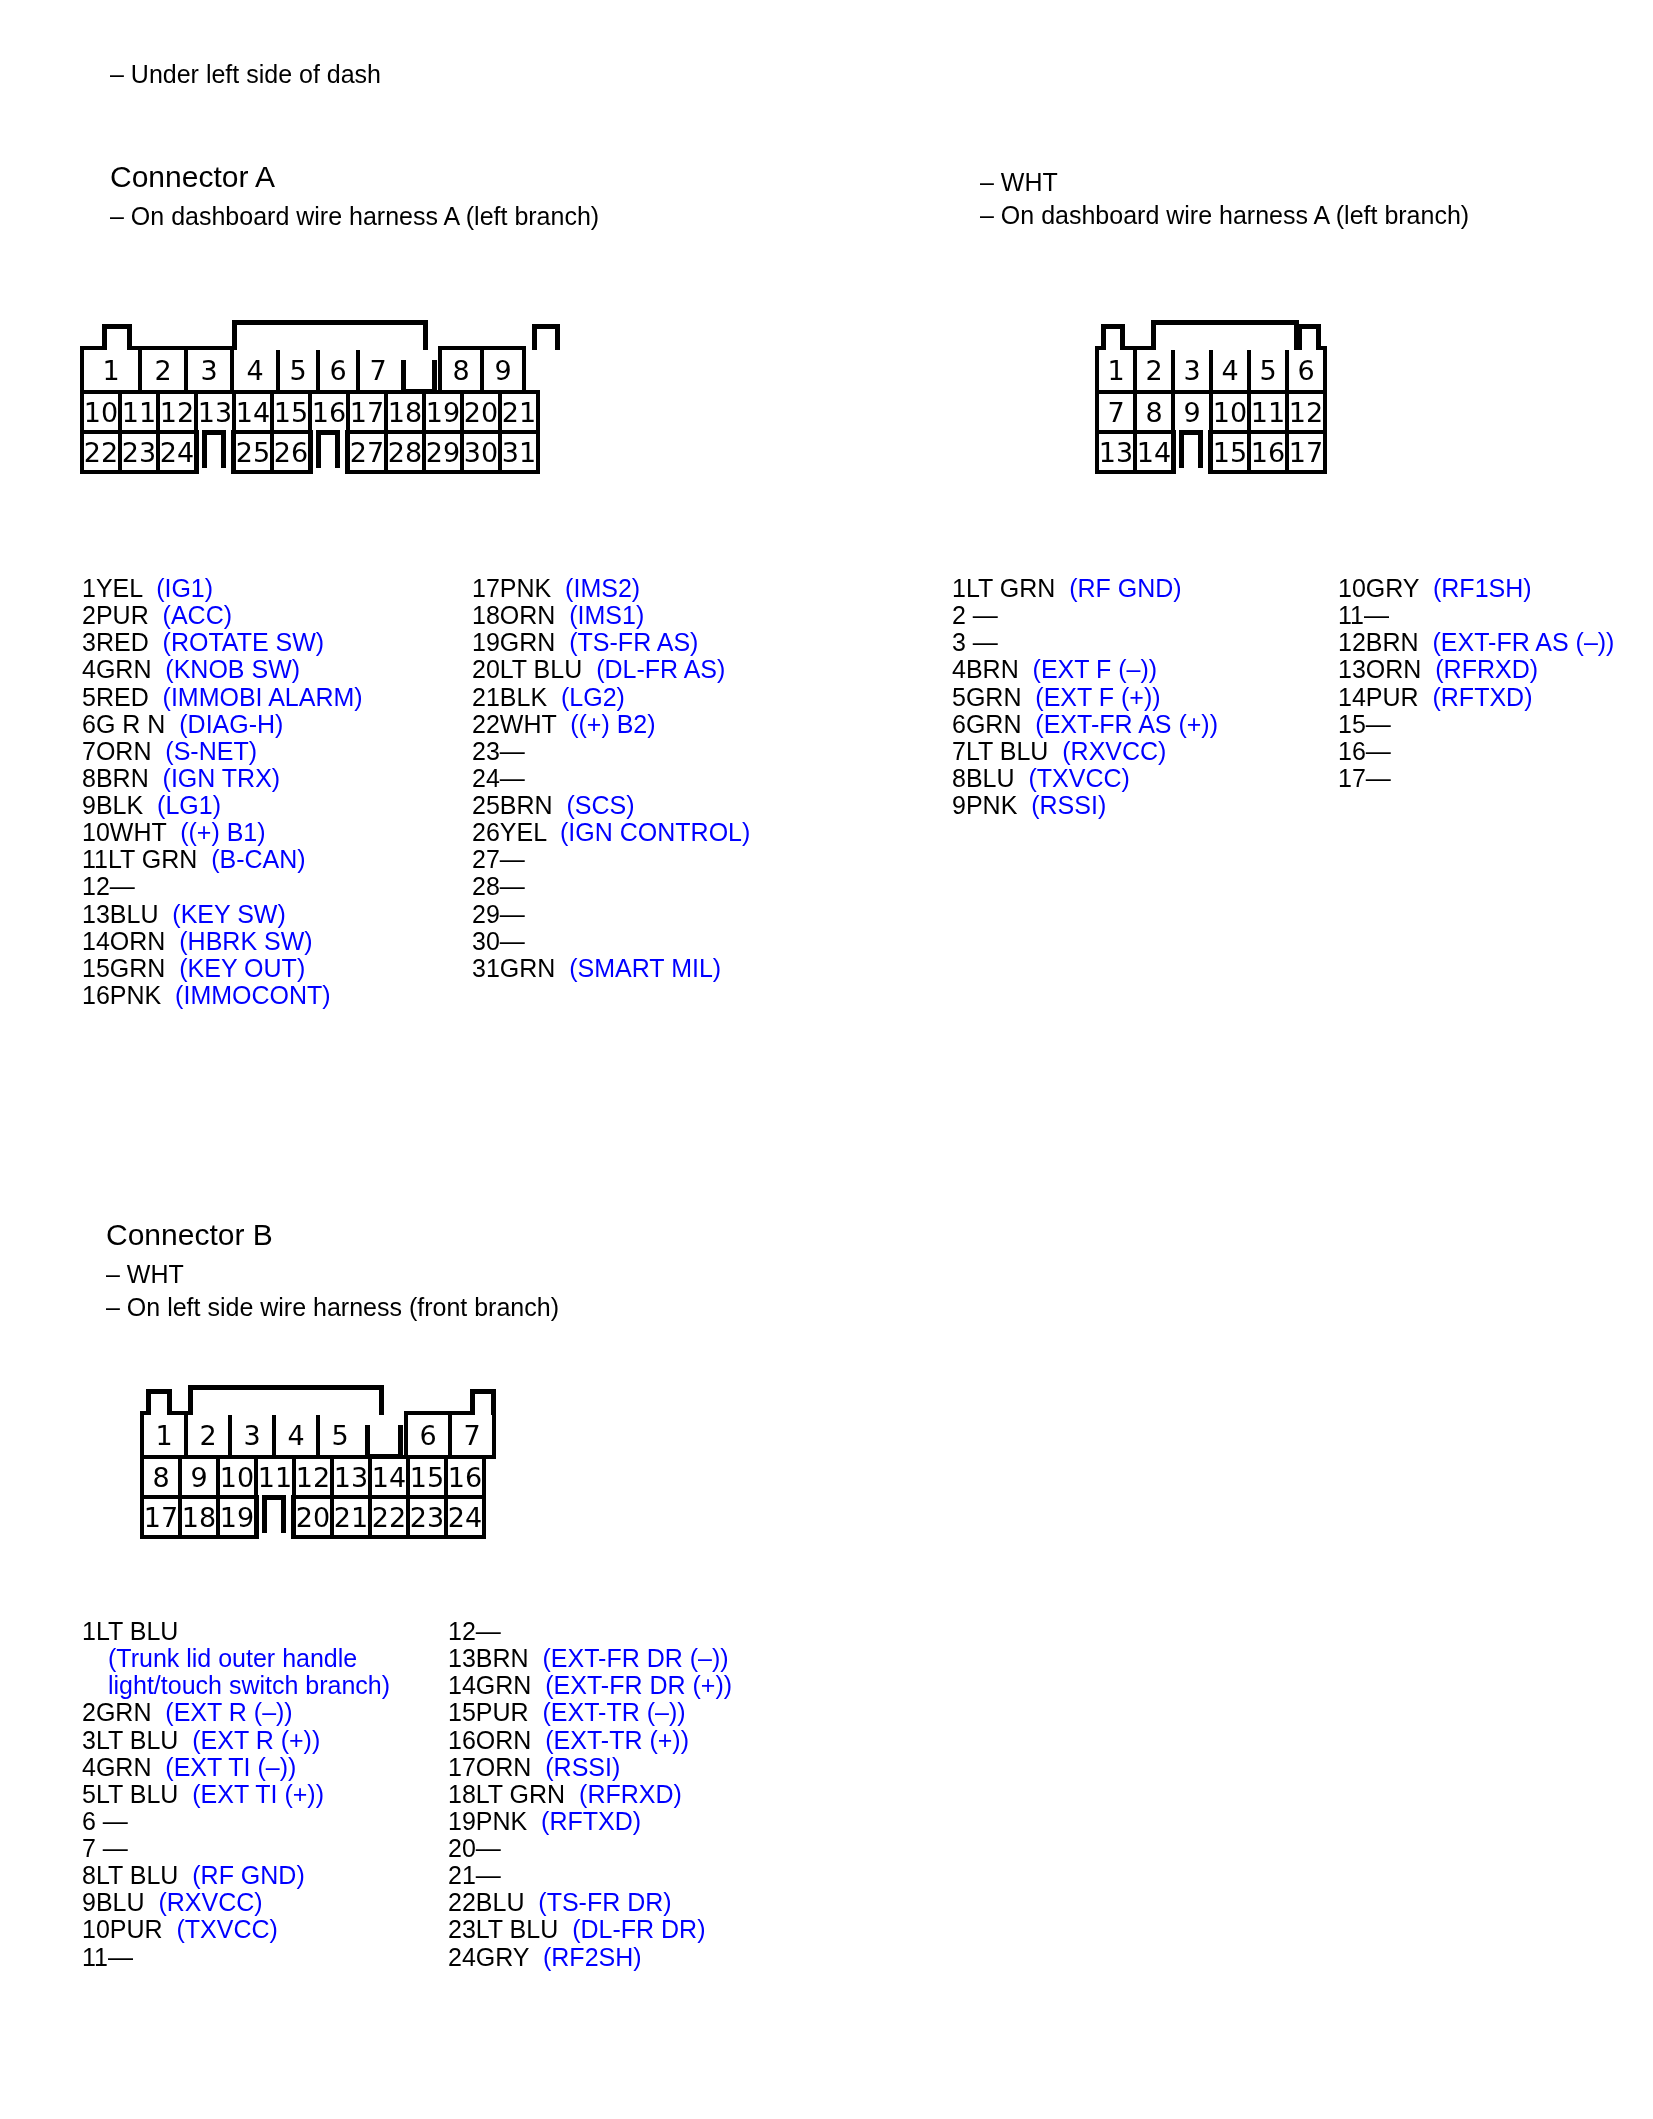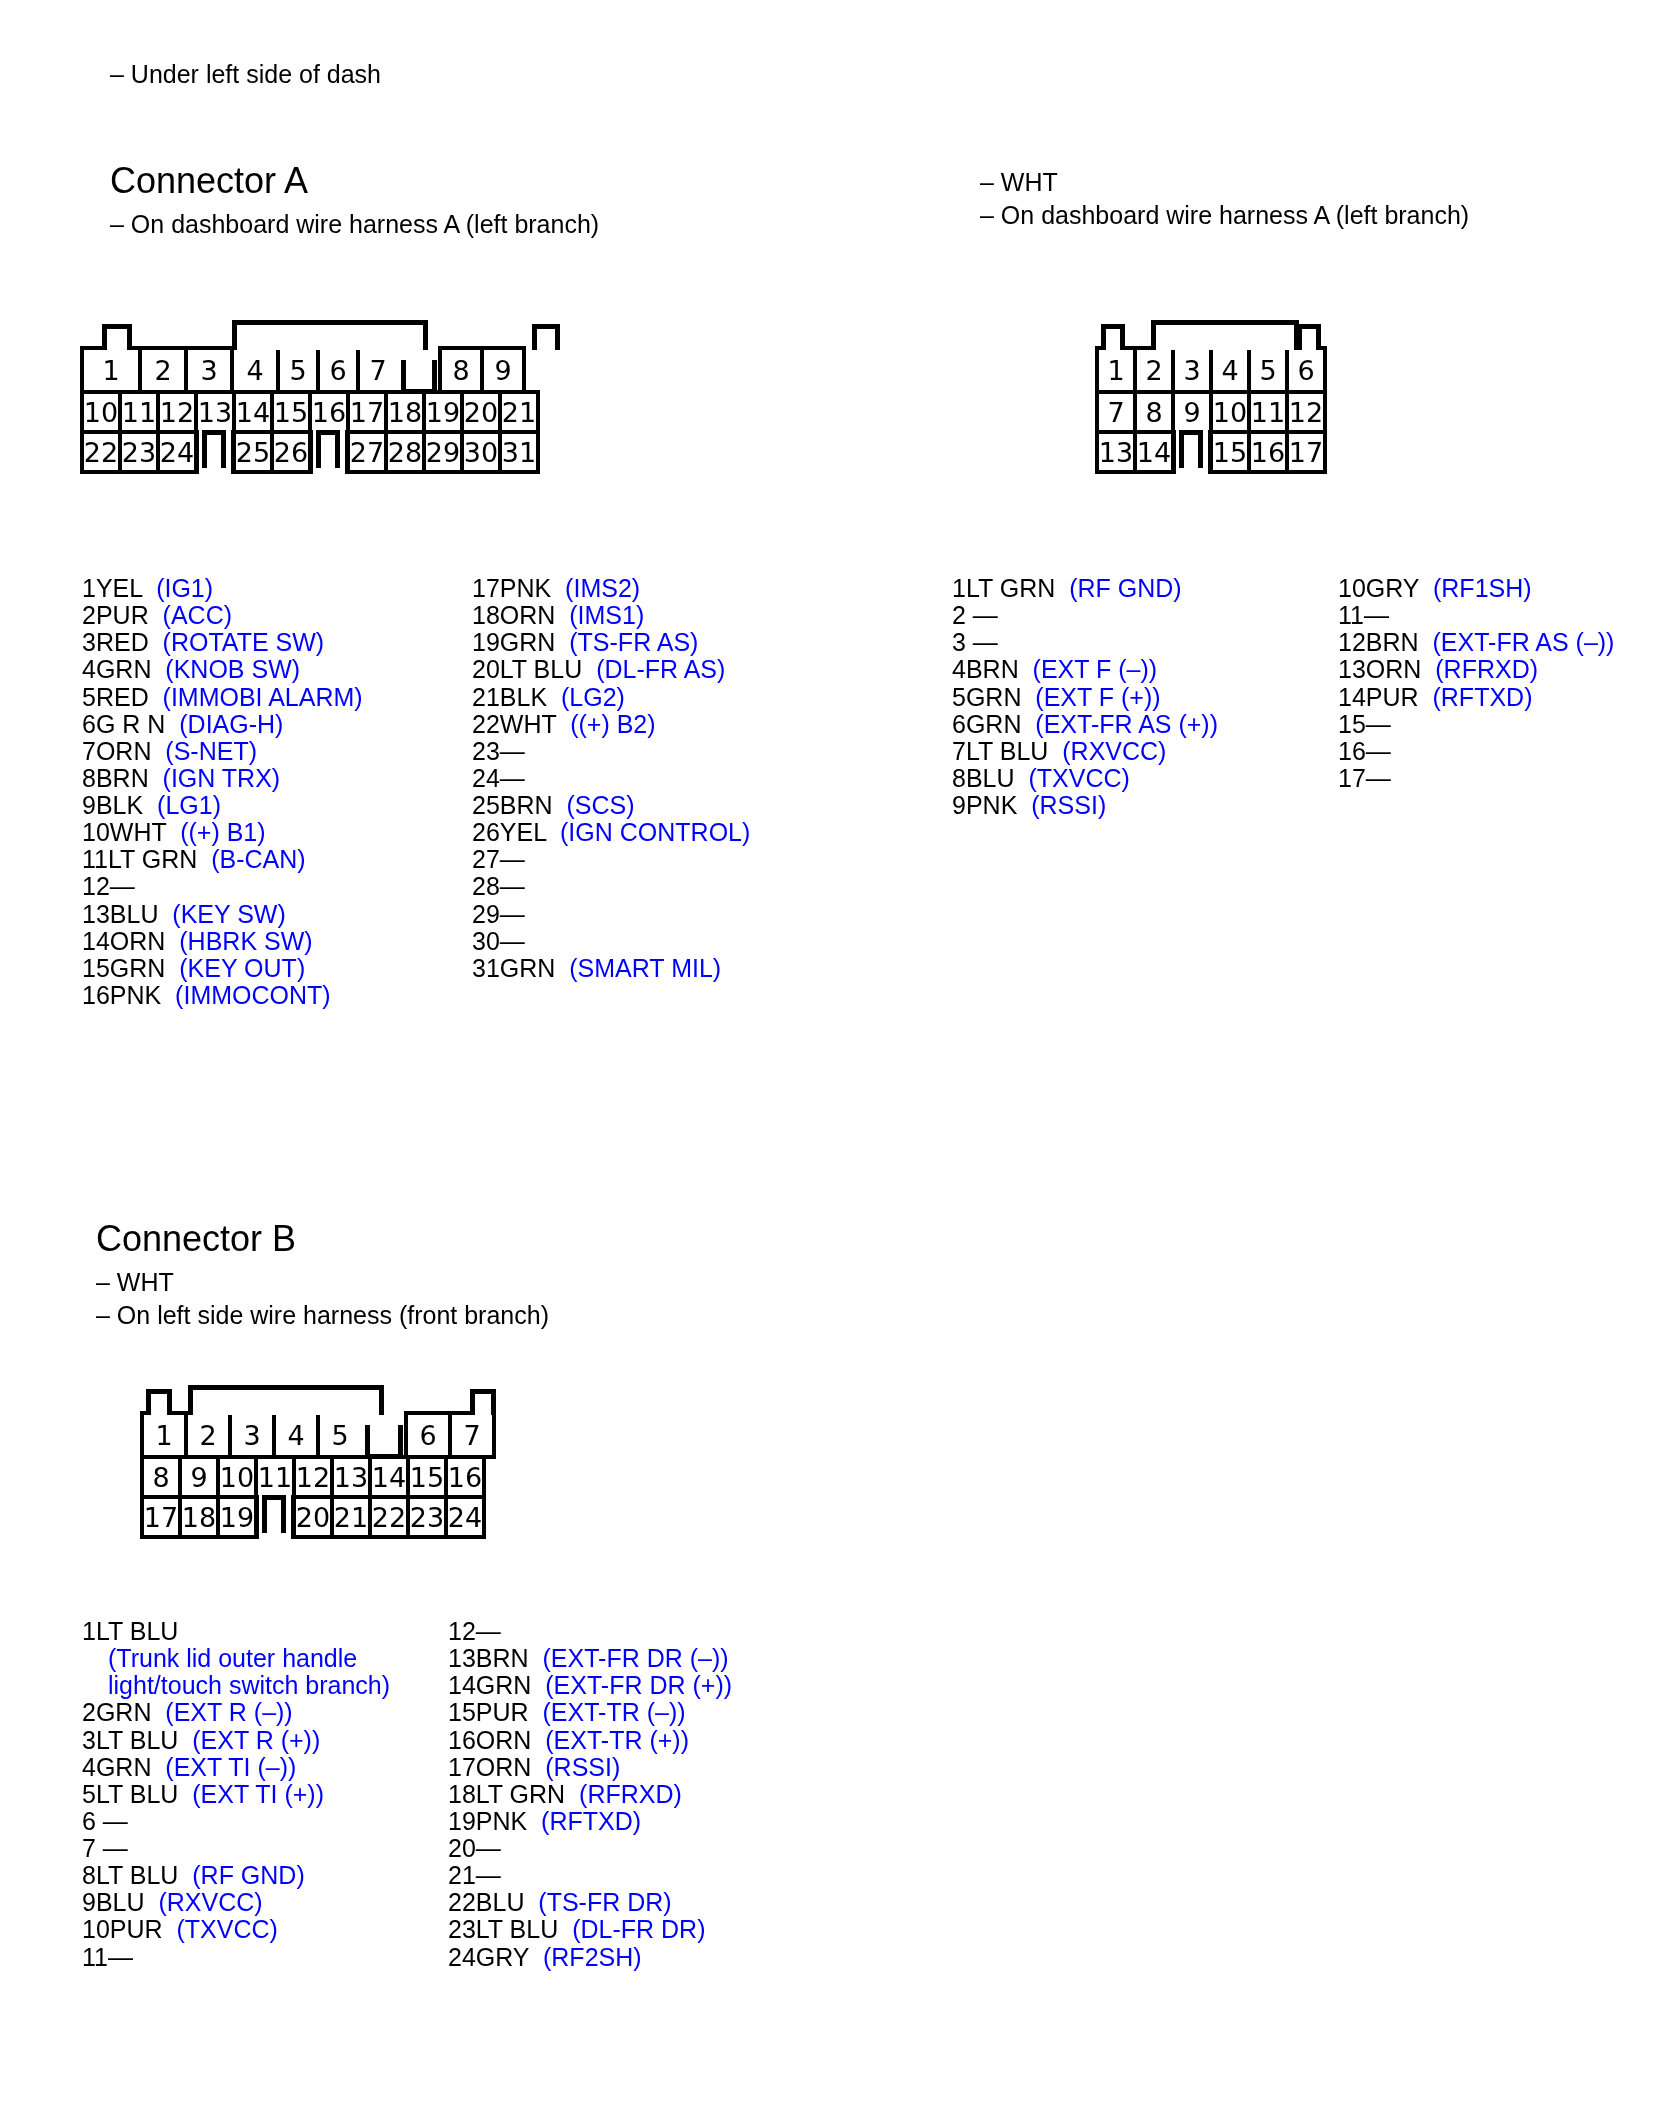--- a/index.html
+++ b/index.html
@@ -16,21 +16,21 @@
     font-size:46px;letter-spacing:-0.5px;font-weight:400;
     white-space:nowrap;
   }
   .doc-sub{
     position:absolute;left:110px;top:60px;
     font-size:25px;white-space:nowrap;
   }
 
   
   .conn{position:absolute;}
-  .conn-title{font-size:36px;margin:0;white-space:nowrap;}
+  .conn-title{font-size:30px;margin:0;white-space:nowrap;}
   .conn-note{font-size:25px;margin:0;white-space:nowrap;line-height:1.32;}
   .conn-notes{margin-top:6px;}
 
   
   .housing{position:relative;}
   .hrow{display:flex;}
   .cellbox{
     box-sizing:border-box;
     border:4px solid #000;
     background:#fff;
@@ -217,21 +217,21 @@
       <div class="pinrow"><span class="pn">10GRY</span><span class="sig" style="white-space: pre;">  (RF1SH)</span></div>
       <div class="pinrow"><span class="pn">11—</span></div>
       <div class="pinrow"><span class="pn">12BRN</span><span class="sig" style="white-space: pre;">  (EXT-FR AS (–))</span></div>
       <div class="pinrow"><span class="pn">13ORN</span><span class="sig" style="white-space: pre;">  (RFRXD)</span></div>
       <div class="pinrow"><span class="pn">14PUR</span><span class="sig" style="white-space: pre;">  (RFTXD)</span></div>
       <div class="pinrow"><span class="pn">15—</span></div>
       <div class="pinrow"><span class="pn">16—</span></div>
       <div class="pinrow"><span class="pn">17—</span></div>
     </div>
 
-  <div class="conn" id="connB" style="left:96px;top:1218px;">
+  <div class="conn" id="connB" style="left:106px;top:1218px;">
     <div class="conn-title">Connector B</div>
     <div class="conn-notes">
       <div class="conn-note">– WHT</div>
       <div class="conn-note">– On left side wire harness (front branch)</div>
     </div>
   </div>
   <div id="diagB" class="housing" style="position:absolute;left:140px;top:1385px;">
       <div style="position: relative; padding-top: 26px;">
         <div class="hrow" style="margin-top: 0px;">
           <div class="cellbox" style="width: 48px; height: 48px;">1</div>

